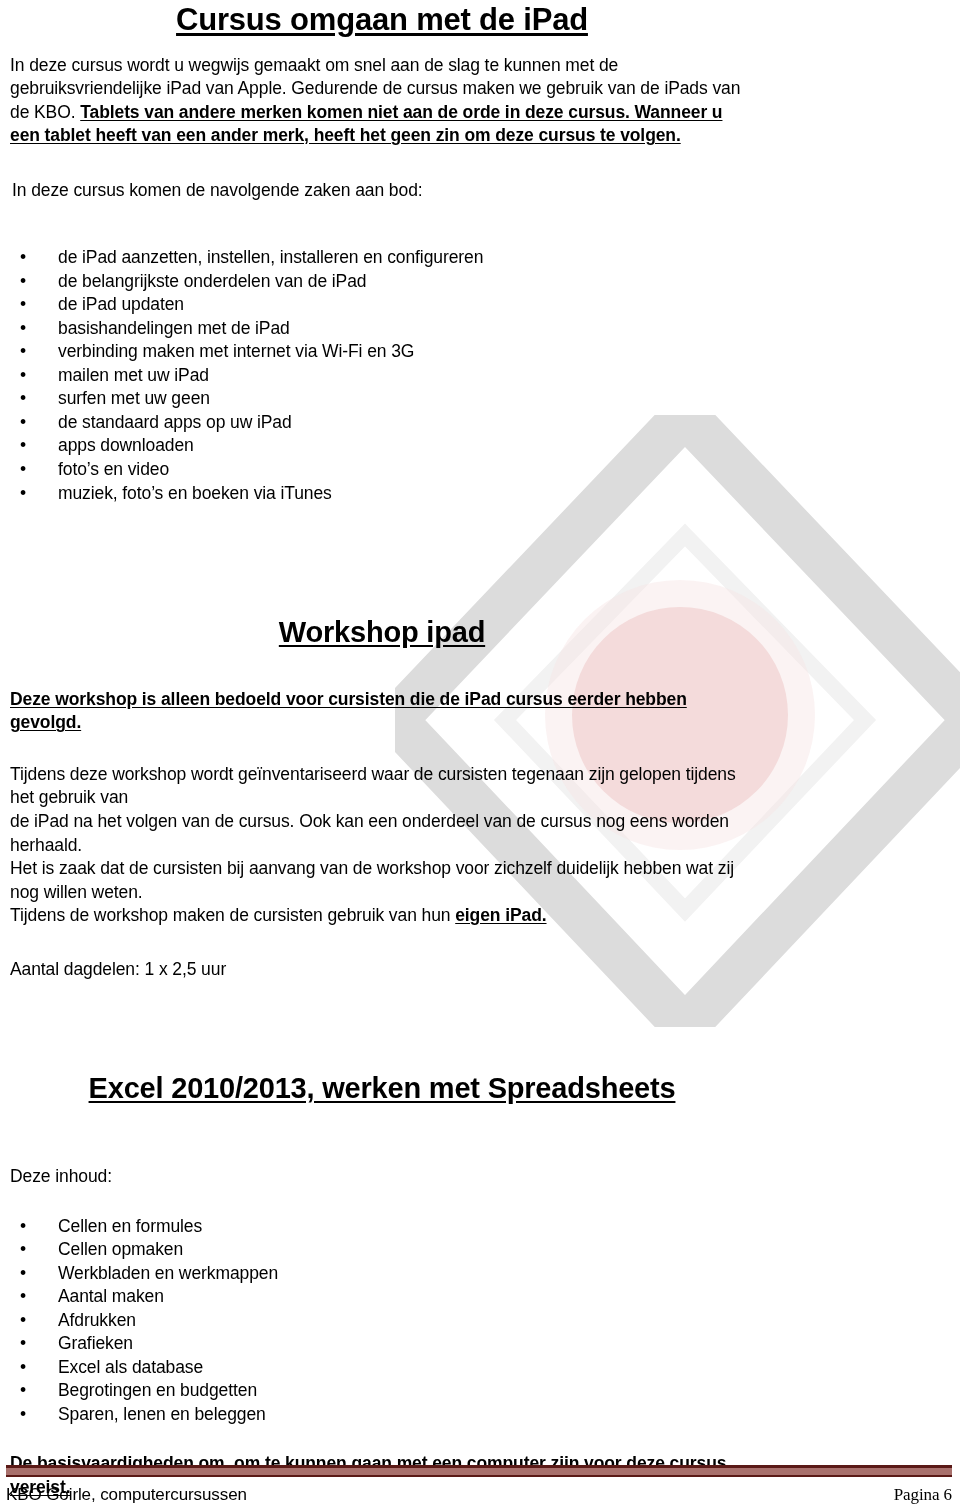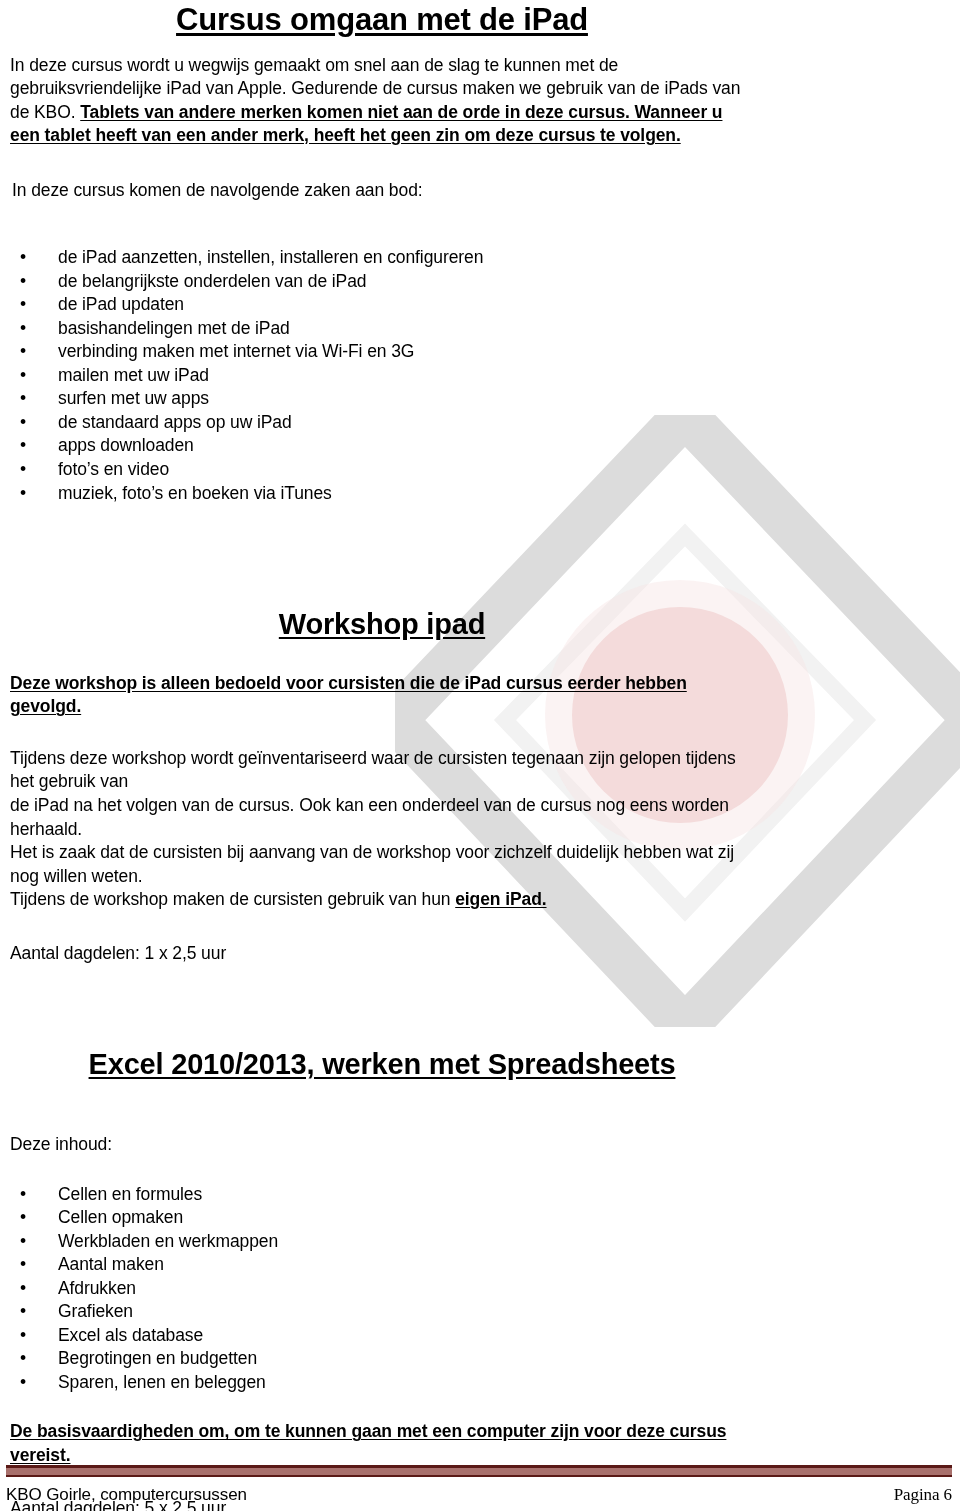--- a/index.html
+++ b/index.html
@@ -48,21 +48,21 @@
     line-height: 1.18;
     letter-spacing: -0.2px;
   }
 
   h2.section-title {
     font-size: 29px;
     font-weight: bold;
     text-align: center;
     text-decoration: underline;
     text-underline-offset: 3px;
-    margin: 8px;
+    margin: 16px;
     line-height: 1.2;
     letter-spacing: -0.2px;
   }
 
   p.body-text {
     font-size: 17.5px;
     line-height: 1.345;
     margin: 4px;
     letter-spacing: -0.1px;
   }
@@ -156,21 +156,21 @@
 
   <div style="height:38px"></div>
 
   <ul class="topic-list">
     <li><span class="bullet">•</span><span>de iPad aanzetten, instellen, installeren en configureren</span></li>
     <li><span class="bullet">•</span><span>de belangrijkste onderdelen van de iPad</span></li>
     <li><span class="bullet">•</span><span>de iPad updaten</span></li>
     <li><span class="bullet">•</span><span>basishandelingen met de iPad</span></li>
     <li><span class="bullet">•</span><span>verbinding maken met internet via Wi-Fi en 3G</span></li>
     <li><span class="bullet">•</span><span>mailen met uw iPad</span></li>
-    <li><span class="bullet">•</span><span>surfen met uw apps</span></li>
+    <li><span class="bullet">•</span><span>surfen met uw geen</span></li>
     <li><span class="bullet">•</span><span>de standaard apps op uw iPad</span></li>
     <li><span class="bullet">•</span><span>apps downloaden</span></li>
     <li><span class="bullet">•</span><span>foto’s en video</span></li>
     <li><span class="bullet">•</span><span>muziek, foto’s en boeken via iTunes</span></li>
   </ul>
 
   <div style="height:26px"></div>
 
 
   <div style="height:68px"></div>

